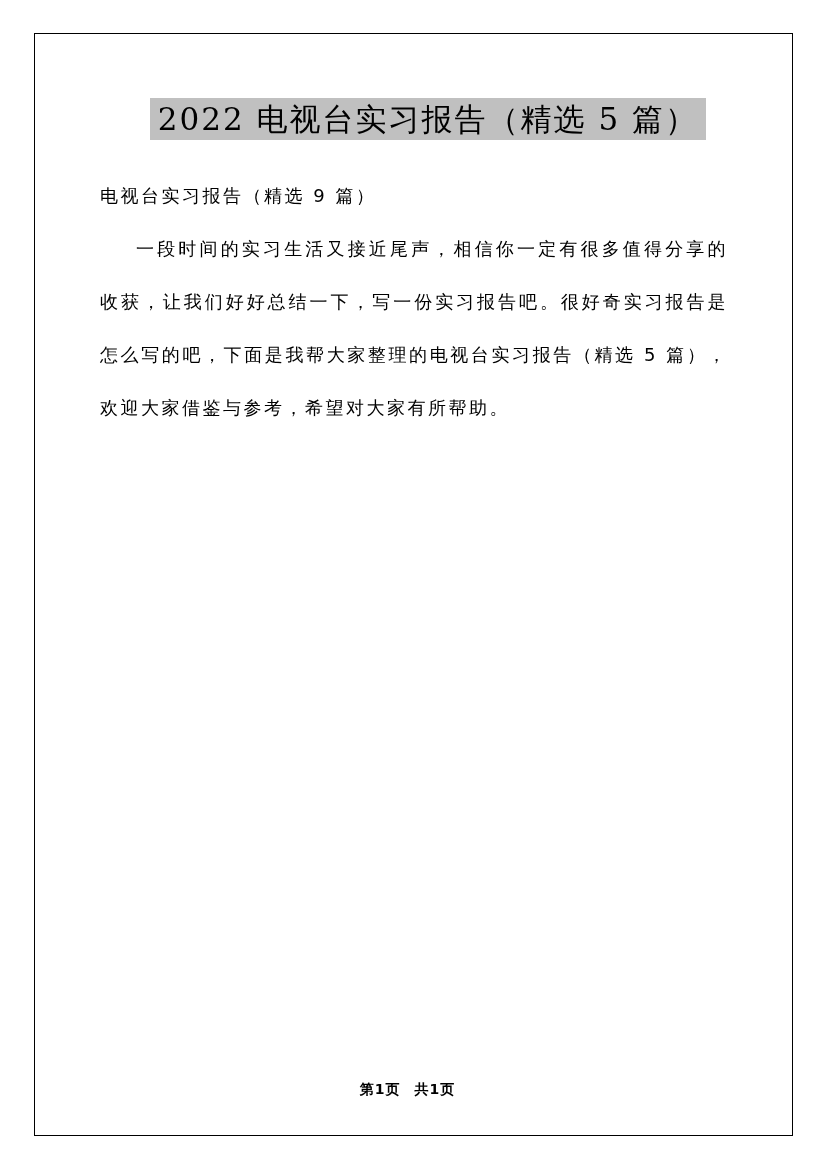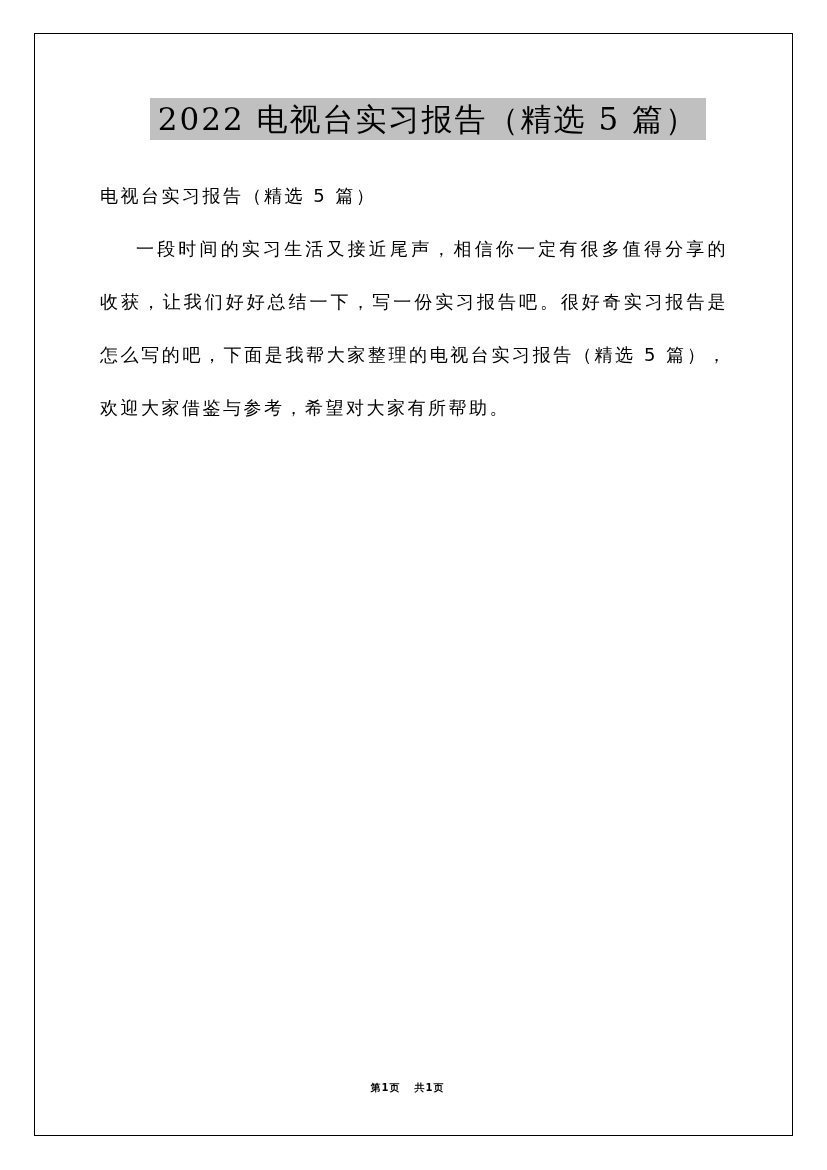--- a/index.html
+++ b/index.html
@@ -60,37 +60,37 @@
   }
   .section-heading {
     margin-top: 53px !important;
   }
   .page-footer {
     position: absolute;
     top: 1081px;
     left: 0;
     width: 815px;
     text-align: center;
-    font-size: 10px;
+    font-size: 14px;
     font-weight: bold;
     letter-spacing: 1px;
   }
   .footer-total {
     margin-left: 14px;
   }
 </style>
 </head>
 <body style="--page-bg: #ffffff; --text-color: #000000; --border-color: #000000; --highlight-color: #c0c0c0;">
 
 <div class="page-border"></div>
 
 <div class="title-wrap">
   <span class="title-highlight">2022 电视台实习报告（精选 5 篇）</span>
 </div>
 
 <div class="body-text">
-  <p>电视台实习报告（精选 5 篇）</p>
+  <p>电视台实习报告（精选 9 篇）</p>
   <p class="para-indent">一段时间的实习生活又接近尾声，相信你一定有很多值得分享的收获，让我们好好总结一下，写一份实习报告吧。很好奇实习报告是怎么写的吧，下面是我帮大家整理的电视台实习报告（精选 5 篇），欢迎大家借鉴与参考，希望对大家有所帮助。</p>
 </div>
 
 <div class="page-footer">
   <span>第1页</span><span class="footer-total">共1页</span>
 </div>
 
 </body></html>

